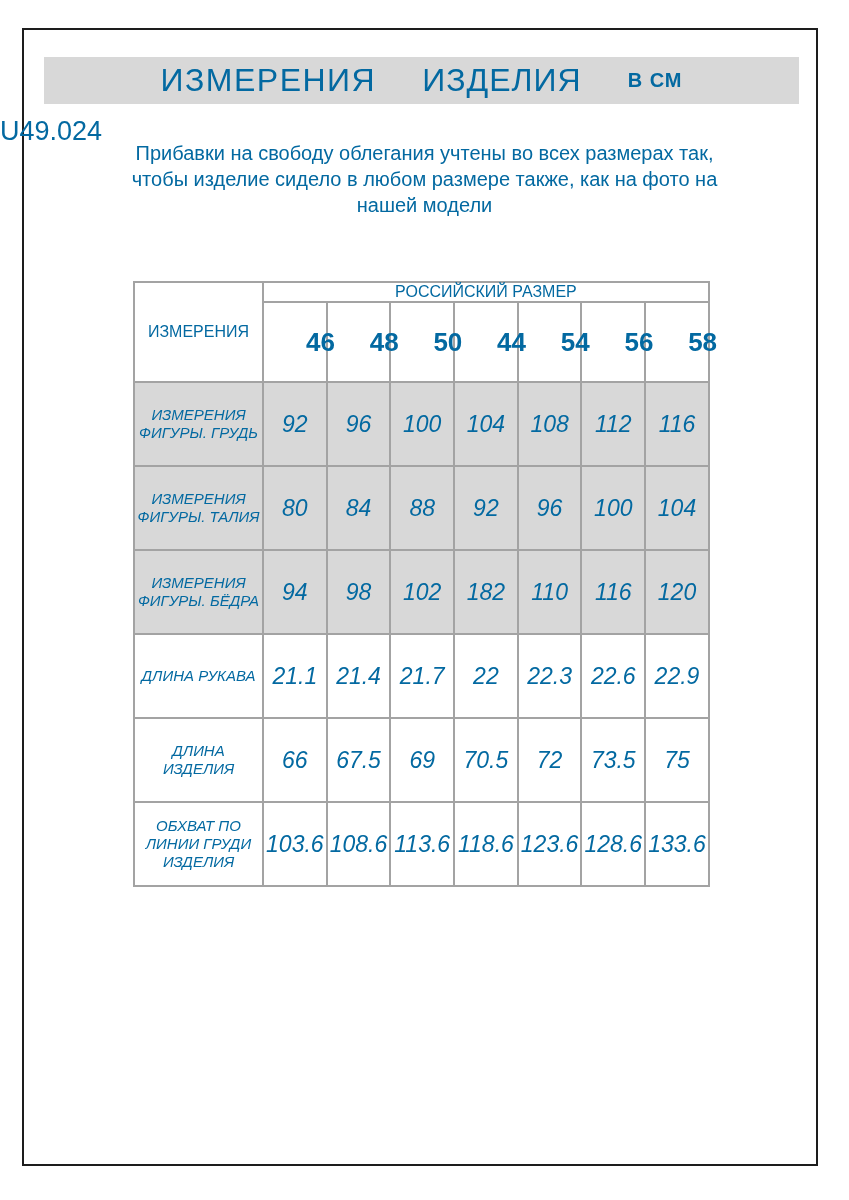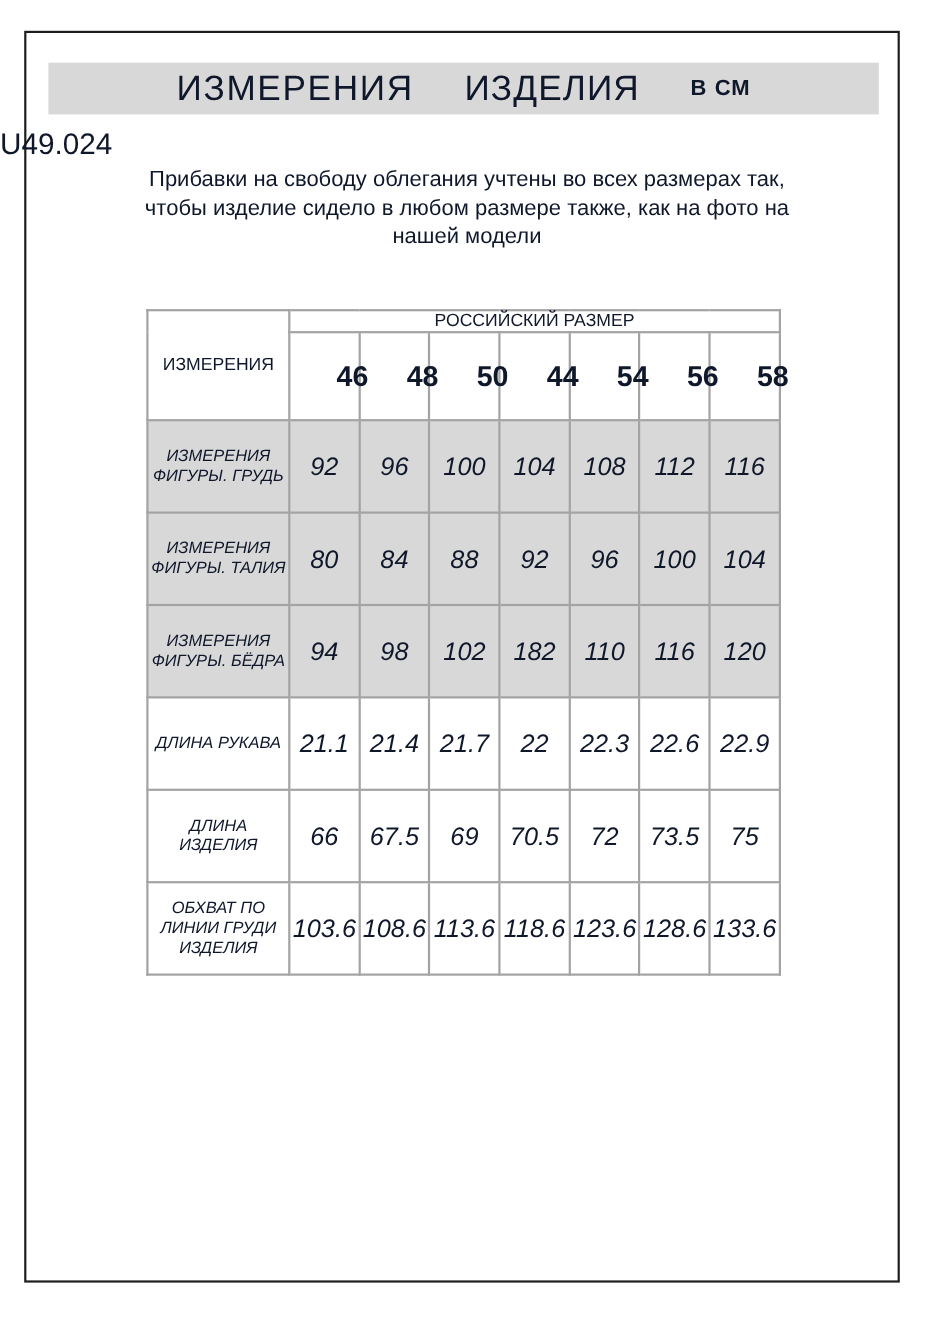--- a/index.html
+++ b/index.html
@@ -1,38 +1,38 @@
 <!DOCTYPE html>
 <html><head>
 <meta charset="utf-8">
 <style>
   html,body{margin:0;padding:0;background:#ffffff;}
   .page{
     position:relative;width:849px;height:1200px;background:#ffffff;
-    font-family:"Liberation Sans","DejaVu Sans",sans-serif;color:#0f172a;
+    font-family:"Liberation Sans","DejaVu Sans",sans-serif;color:#0369a1;
     overflow:hidden;
   }
   .page-border{
     position:absolute;left:22px;top:28px;width:796px;height:1138px;
     border:2px solid #1d1d1d;box-sizing:border-box;
   }
   .title-bar{
     position:absolute;left:44px;top:57px;width:755px;height:47px;
     background:#d8d8d8;display:flex;align-items:center;justify-content:center;
     gap:46px;
   }
   .title-word-1{font-size:32px;font-weight:400;letter-spacing:1.5px;}
   .title-word-2{font-size:32px;font-weight:400;letter-spacing:1px;}
   .title-unit{font-size:20px;font-weight:700;letter-spacing:1px;}
   .model-code{
     position:absolute;left:0;top:116px;width:849px;text-align:left;
     font-size:27px;font-weight:400;
   }
   .subtitle{
-    position:absolute;left:0;top:150px;width:849px;text-align:center;
+    position:absolute;left:0;top:140px;width:849px;text-align:center;
     font-size:20px;line-height:26px;white-space:pre-line;
   }
   table.size-table{
     position:absolute;left:133px;top:281px;width:575px;
     border-collapse:collapse;table-layout:fixed;
   }
   table.size-table td{
     border:2px solid #a3a3a3;text-align:center;vertical-align:middle;
     padding:0 2px;box-sizing:border-box;
   }

